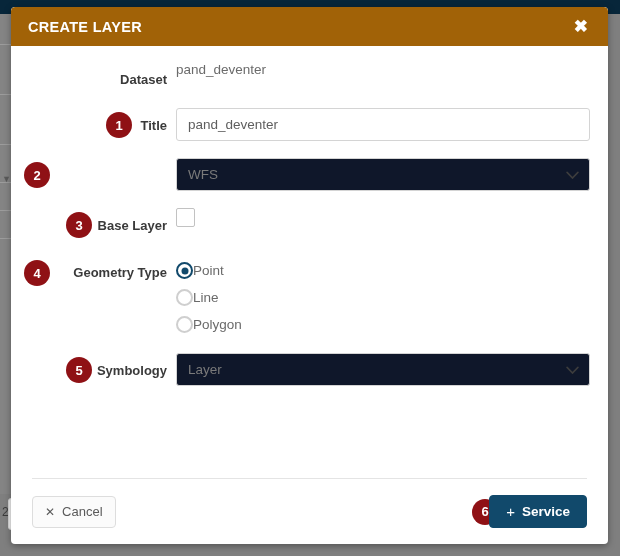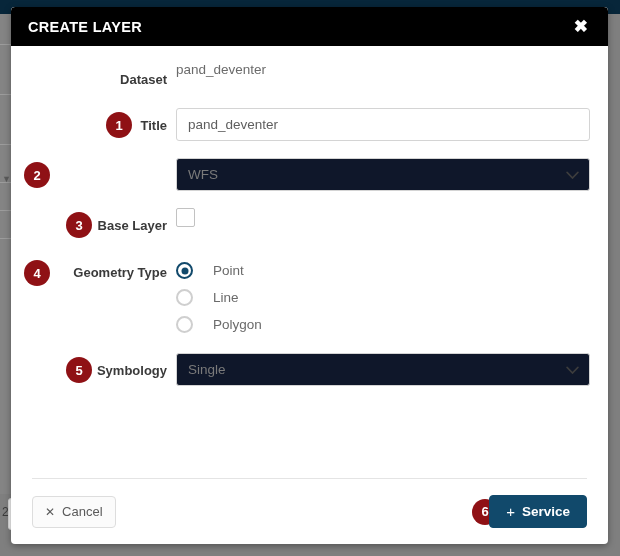--- a/index.html
+++ b/index.html
@@ -73,21 +73,21 @@
     border-radius: 4px;
     box-shadow: 0 2px 7px rgba(0,0,0,0.35);
     overflow: hidden;
     display: flex;
     flex-direction: column;
   }
 
   
   #modal-header {
     height: 39px;
-    background: #000000;
+    background: #a16207;
     display: flex;
     align-items: center;
     justify-content: space-between;
     padding: 0 17px 0 17px;
     flex: none;
     border-radius: 4px 4px 0 0;
   }
   #modal-title {
     color: #ffffff;
     font-size: 14.5px;
@@ -218,21 +218,21 @@
   
   .radio-group {
     display: flex;
     flex-direction: column;
     gap: 10px;
     padding-top: 2px;
   }
   .radio-item {
     display: flex;
     align-items: center;
-    gap: 20px;
+    gap: 0;
     cursor: pointer;
   }
   .radio-dot {
     width: 17px;
     height: 17px;
     border-radius: 50%;
     border: 2px solid #cfcfcf;
     background: #ffffff;
     box-sizing: border-box;
     position: relative;
@@ -414,21 +414,21 @@
       </div>
     </div>
 
     <div class="form-row">
       <div class="label-cell">
         <span class="badge" style="left:34px;top:4px;">5</span>
         <span class="label-text">Symbology</span>
       </div>
       <div class="field-cell">
         <div class="select-wrap">
-          <div class="select-box">Single</div>
+          <div class="select-box">Layer</div>
           <span class="select-caret">
             <svg width="13" height="9" viewBox="0 0 13 9">
               <path d="M1.2 1.5 L6.5 7 L11.8 1.5" fill="none" stroke="#3d3d3d" stroke-width="1.8" stroke-linecap="round" stroke-linejoin="round"></path>
             </svg>
           </span>
         </div>
       </div>
     </div>
 
   </div>

